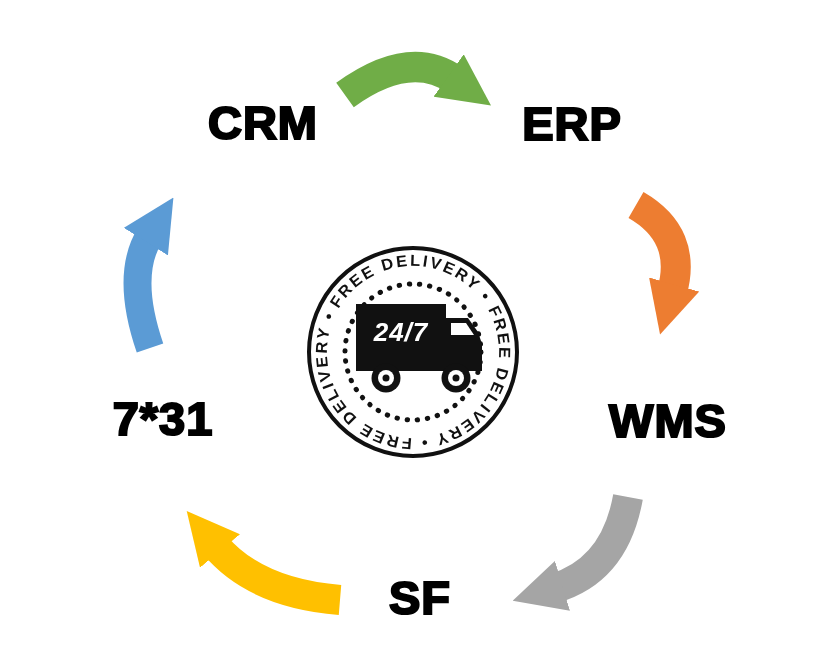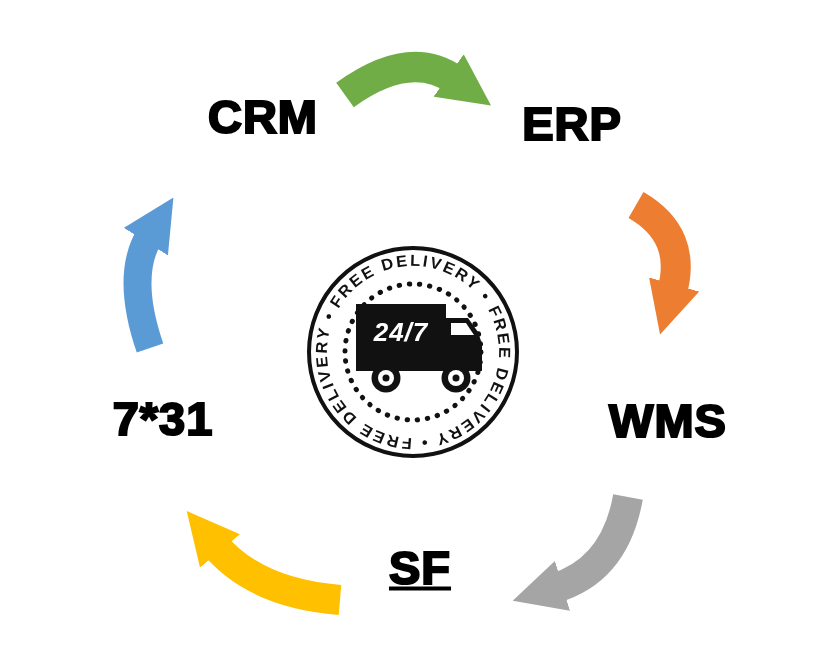--- a/index.html
+++ b/index.html
@@ -7,24 +7,24 @@
     position:relative;width:826px;height:656px;background:#ffffff;
     overflow:hidden;font-family:"Liberation Sans",sans-serif;
   }
   .layer{position:absolute;left:0;top:0;}
   .node{
     position:absolute;transform:translate(-50%,-50%);
     font-family:"Liberation Sans",sans-serif;font-weight:900;
     font-size:47px;color:#000;-webkit-text-stroke:2.2px #000;
     letter-spacing:1px;white-space:nowrap;user-select:none;
   }
-  .node-crm{left:263px;top:116px;text-align:right;}
+  .node-crm{left:263px;top:122px;text-align:right;}
   .node-erp{left:572px;top:123px;}
   .node-wms{left:668px;top:420px;}
-  .node-sf{left:420px;top:567px;text-decoration:underline;}
+  .node-sf{left:420px;top:597px;}
   .node-724{left:163px;top:418px;}
   .ring-text{
     font-family:"Liberation Sans",sans-serif;font-weight:bold;
     font-size:16px;letter-spacing:2.2px;fill:#111111;
   }
   .truck-label{
     font-family:"Liberation Sans",sans-serif;font-weight:bold;font-style:italic;
     font-size:26px;fill:#ffffff;letter-spacing:1px;
   }
 </style>

